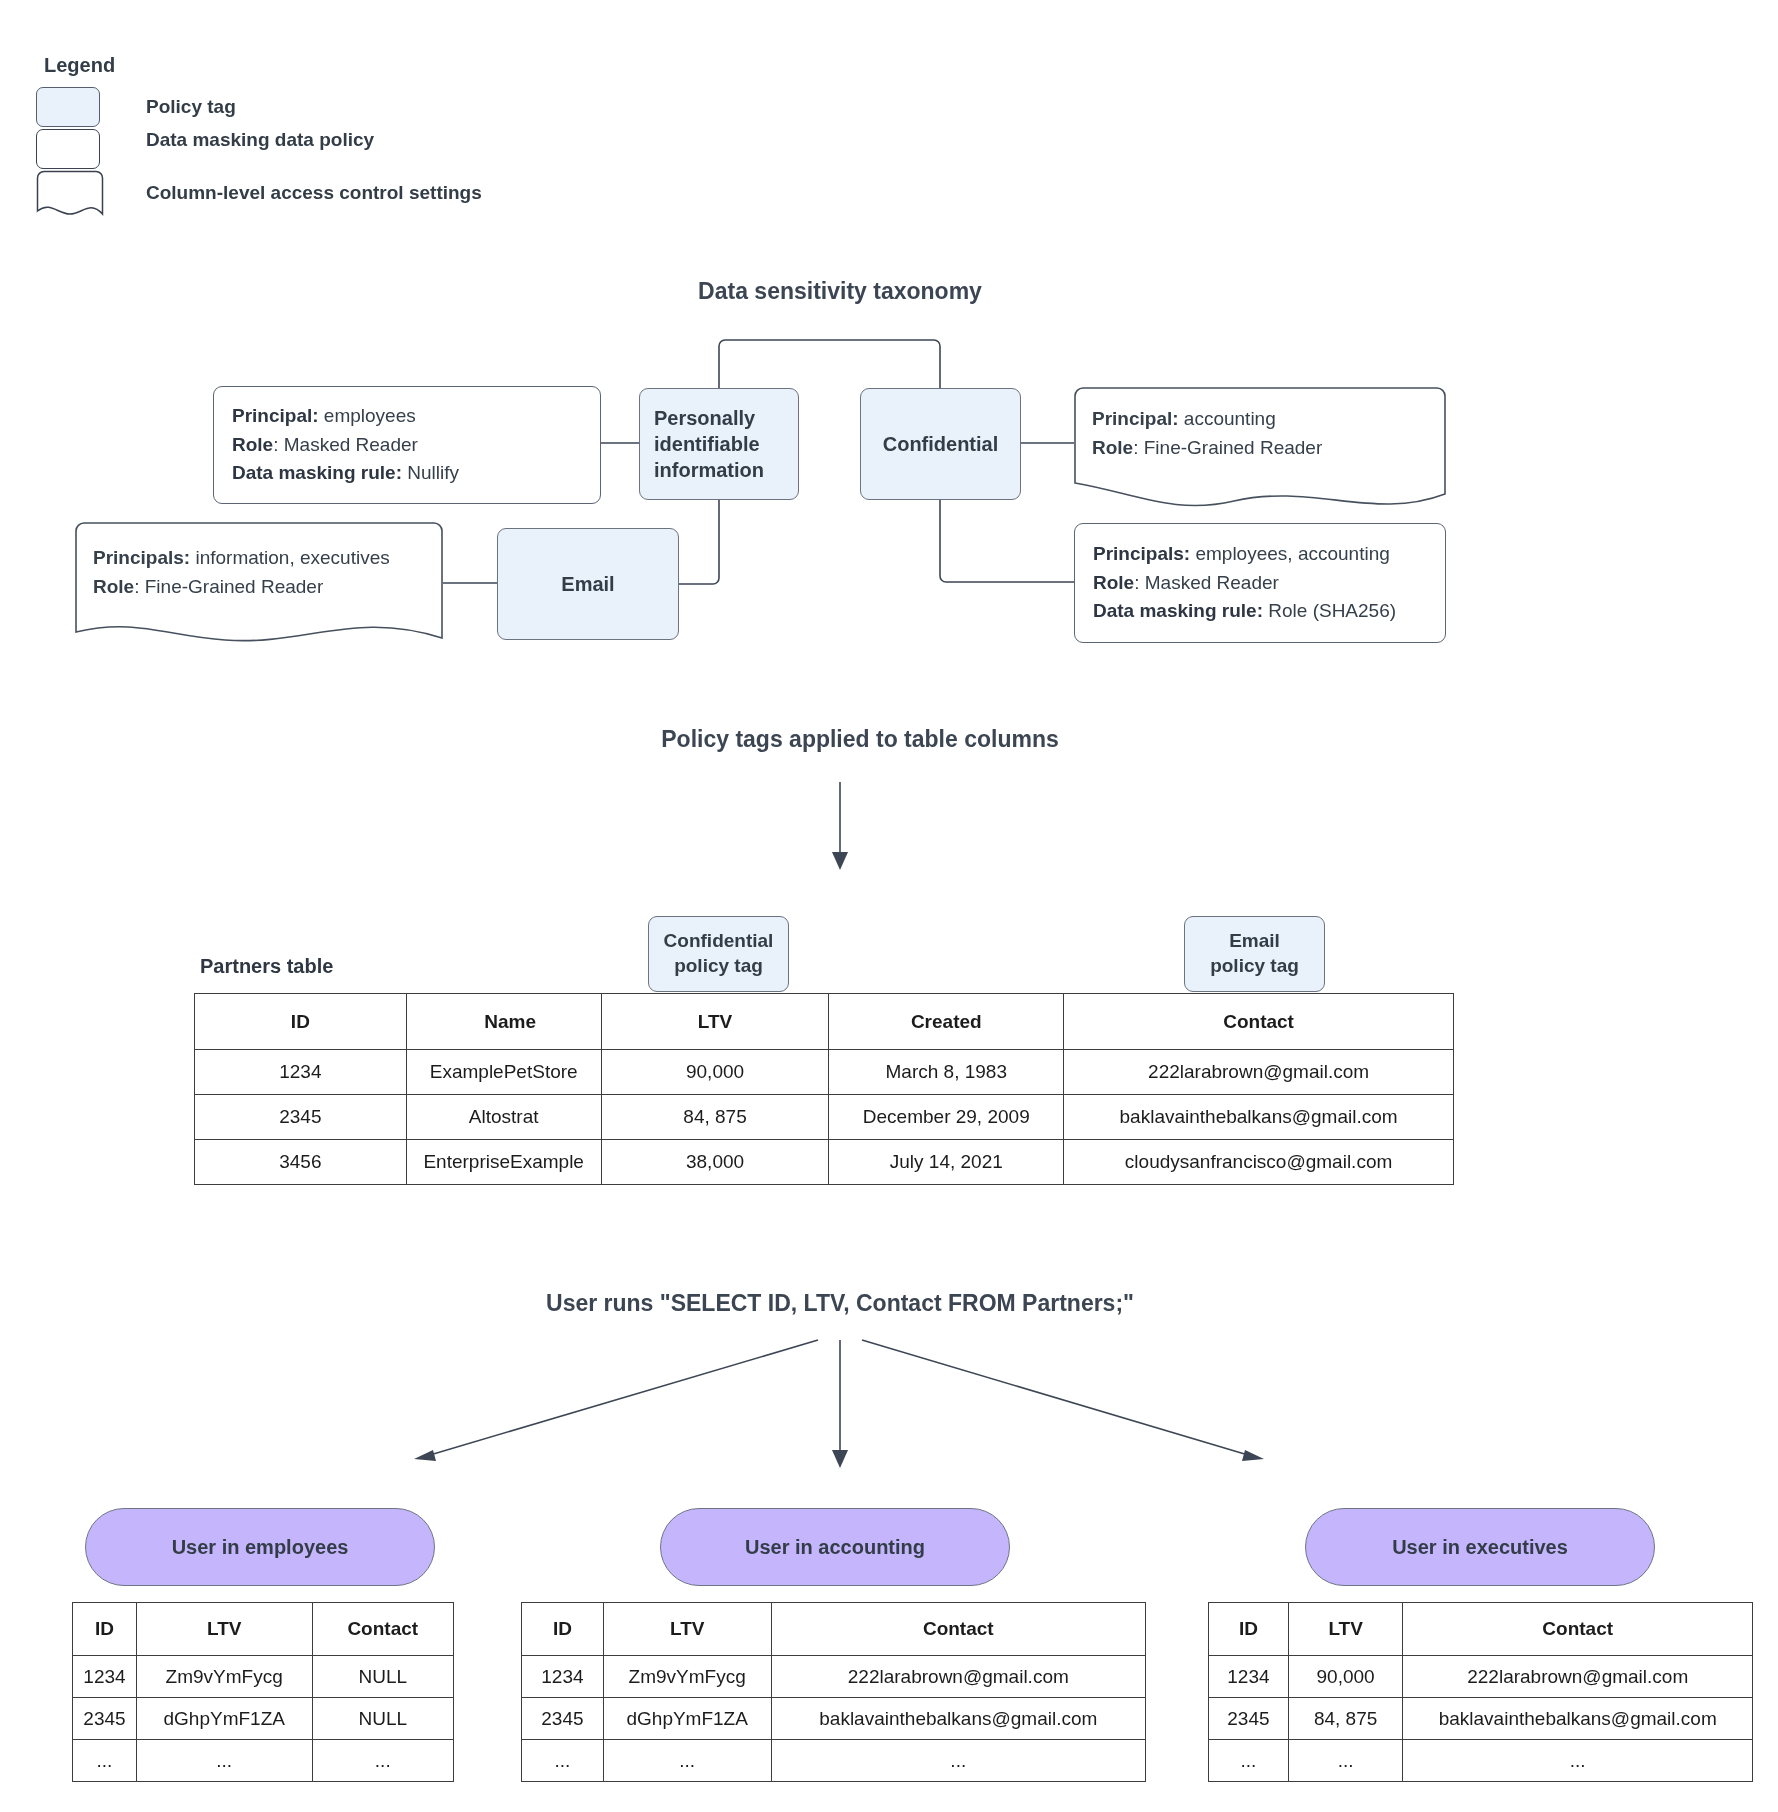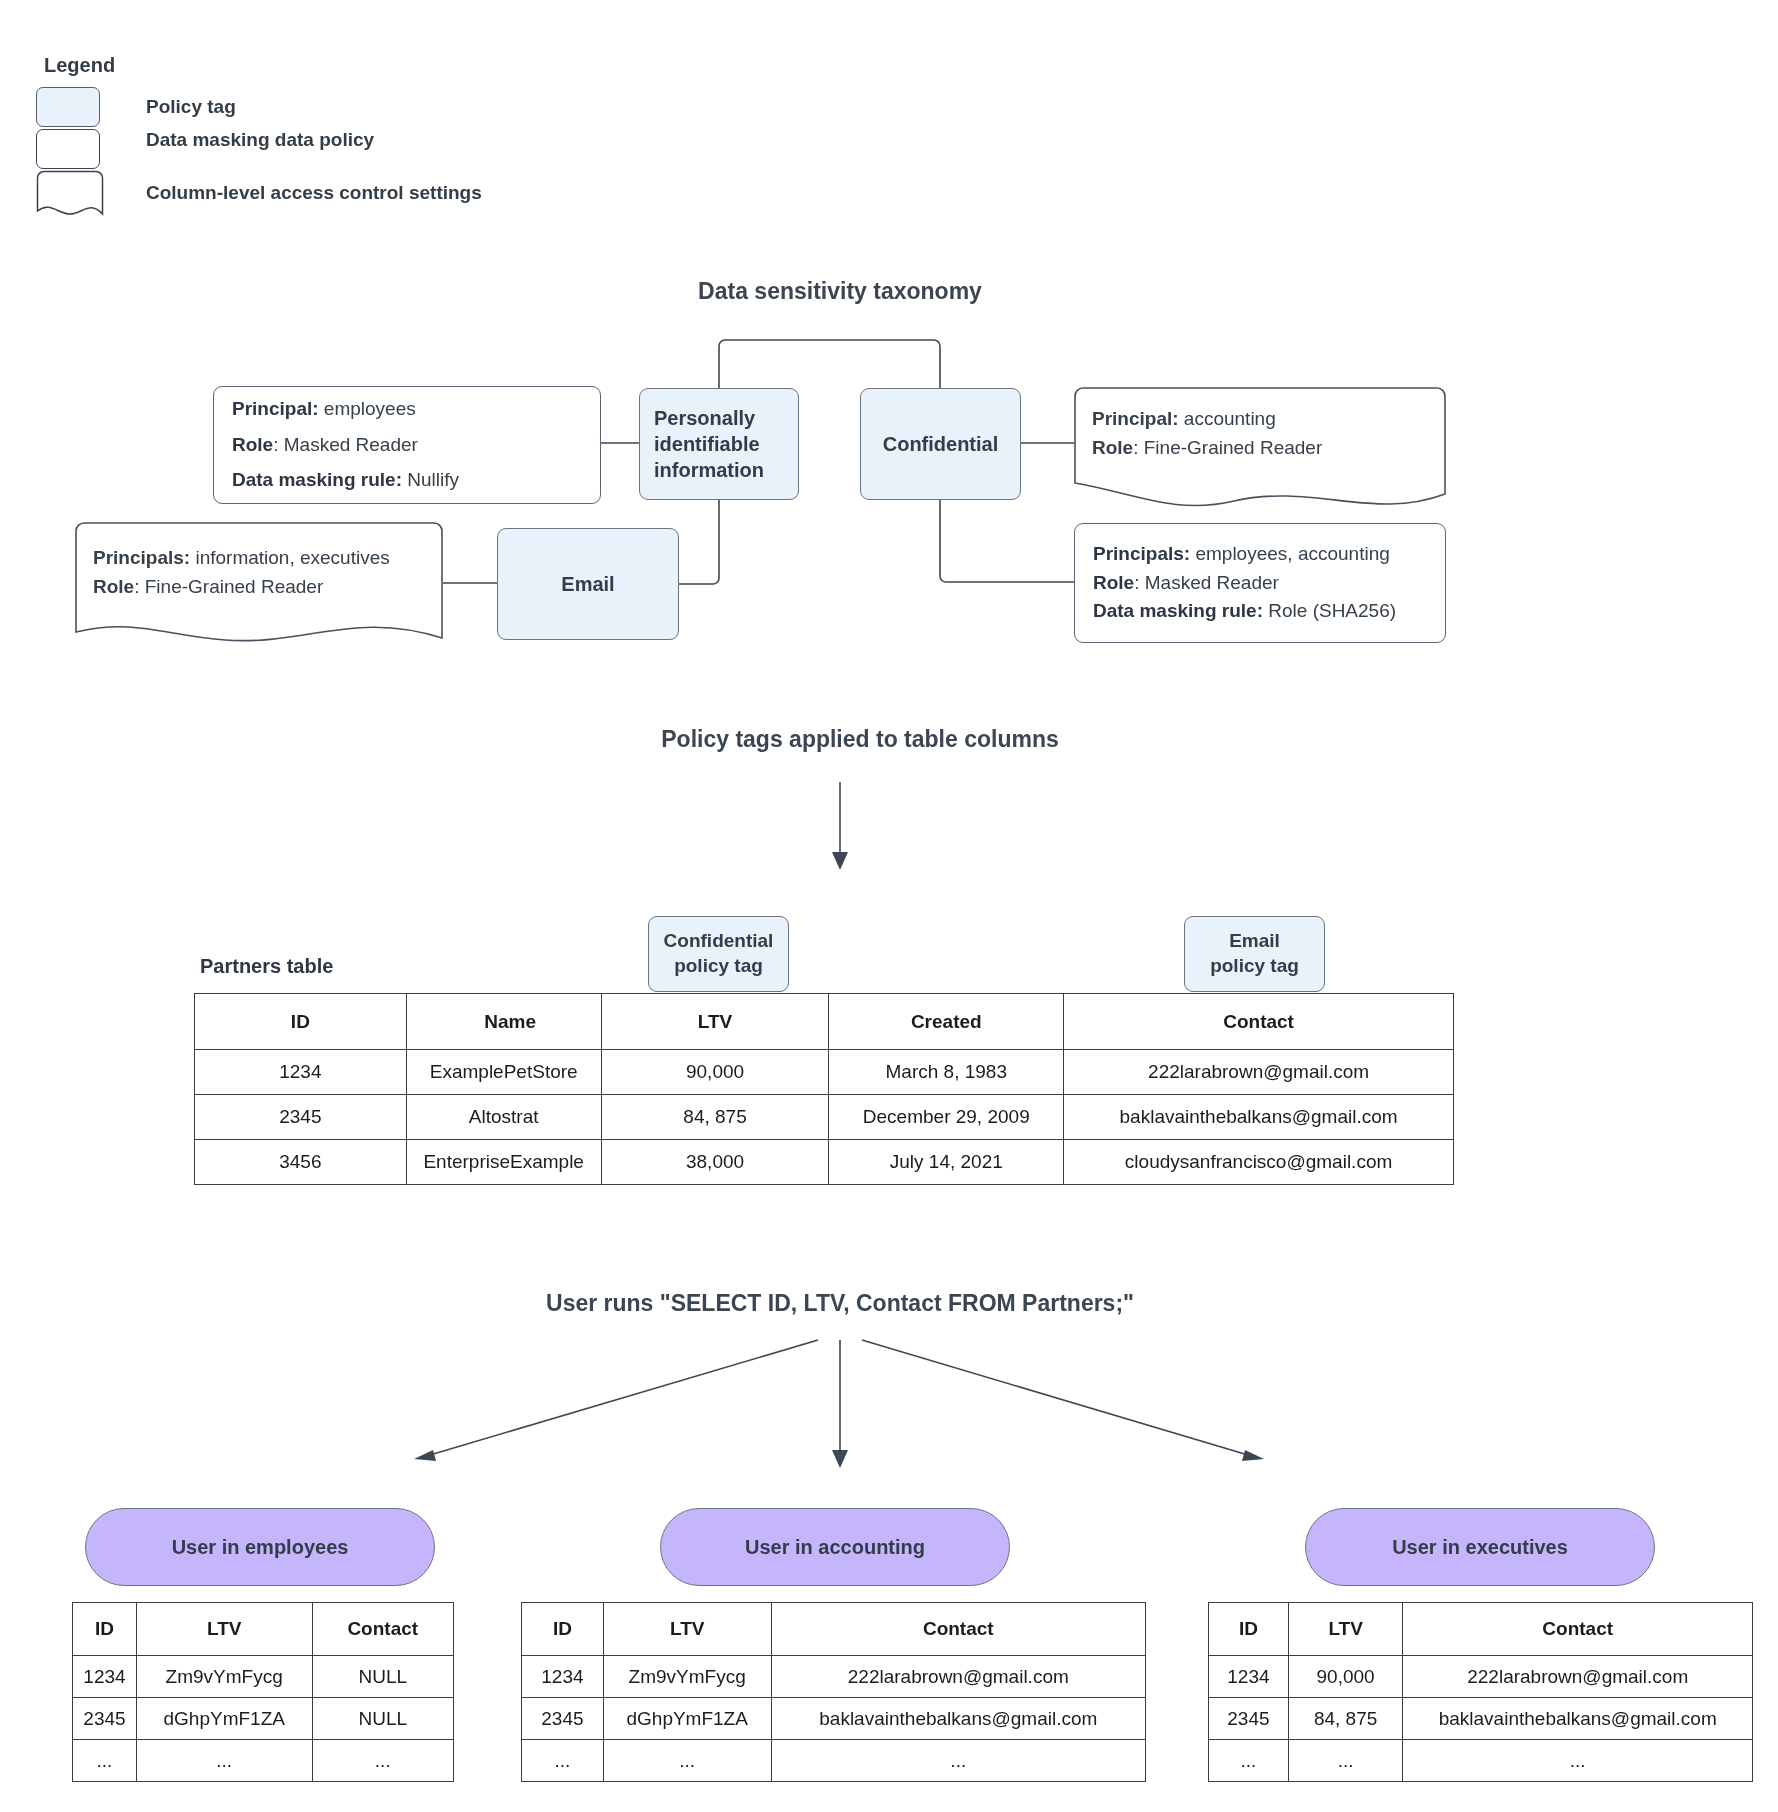--- a/index.html
+++ b/index.html
@@ -137,21 +137,21 @@
       <path d="M719,500 V578 a6,6 0 0 1 -6,6 H679"></path>
 
       <path d="M497,583 H443"></path>
 
       <path d="M1021,443 H1074"></path>
 
       <path d="M940,500 V576 a6,6 0 0 0 6,6 H1074"></path>
     </g>
   </svg>
 
-  <div class="abs policybox" style="left:213px; top:386px; width:388px; height:118px;gap:7px;">
+  <div class="abs policybox" style="left:213px; top:386px; width:388px; height:118px;">
     <div>
       <b>Principal:</b><span> employees</span>
     </div>
     <div>
       <b>Role</b><span>: Masked Reader</span>
     </div>
     <div>
       <b>Data masking rule:</b><span> Nullify</span>
     </div>
   </div>

